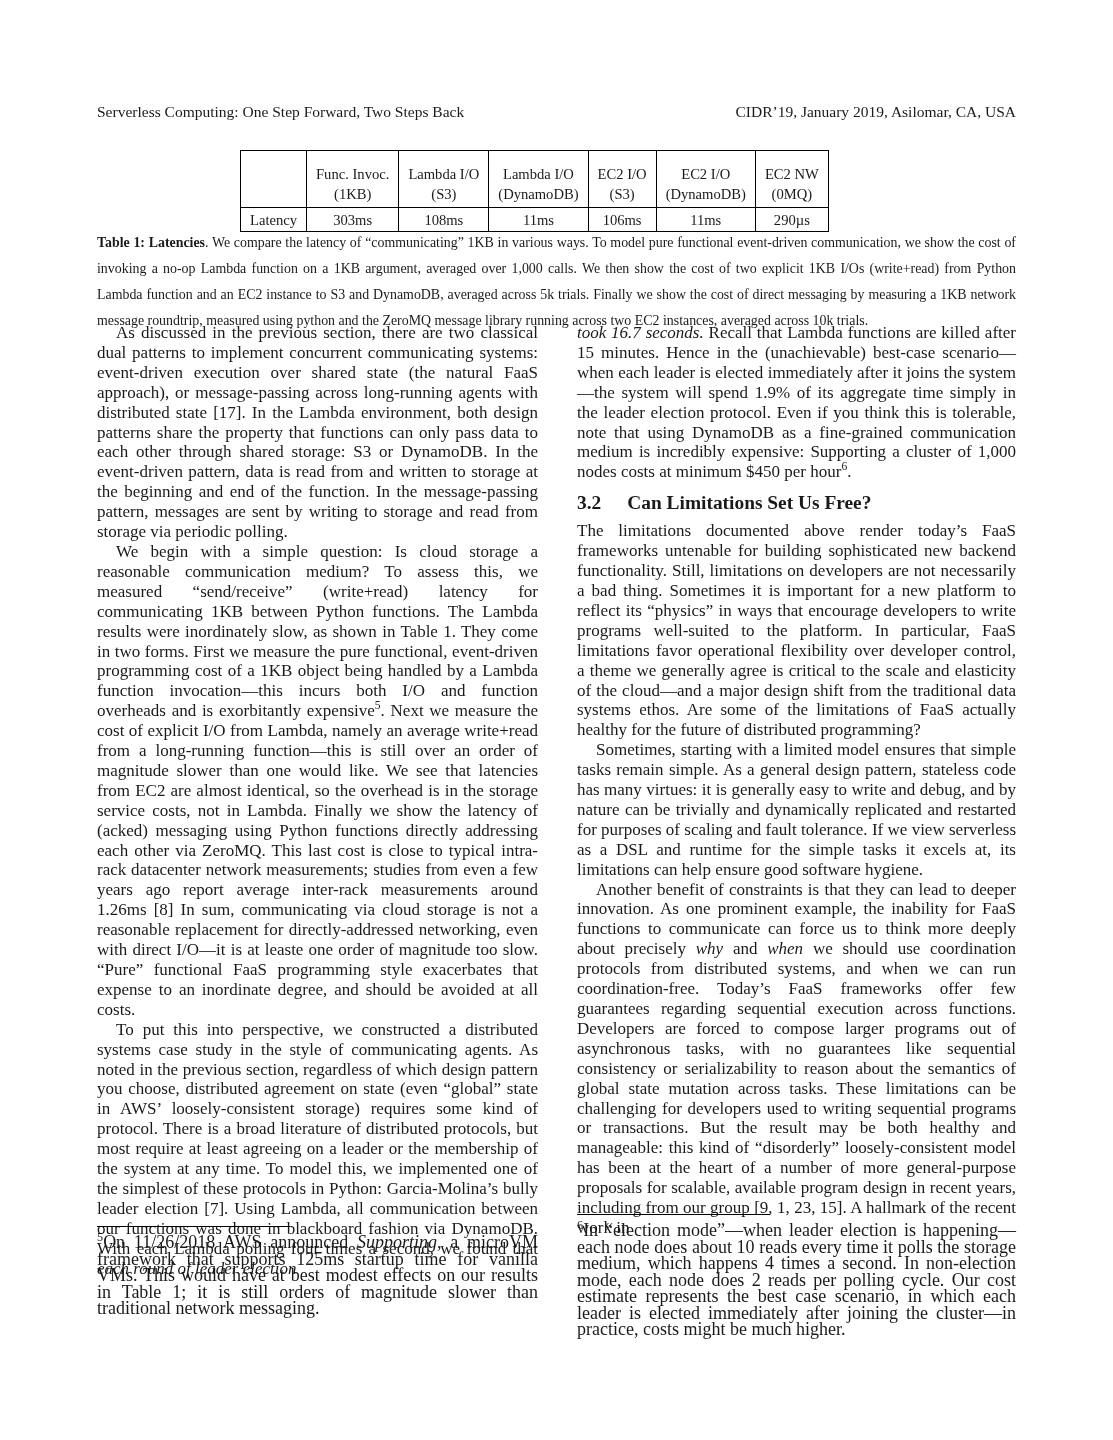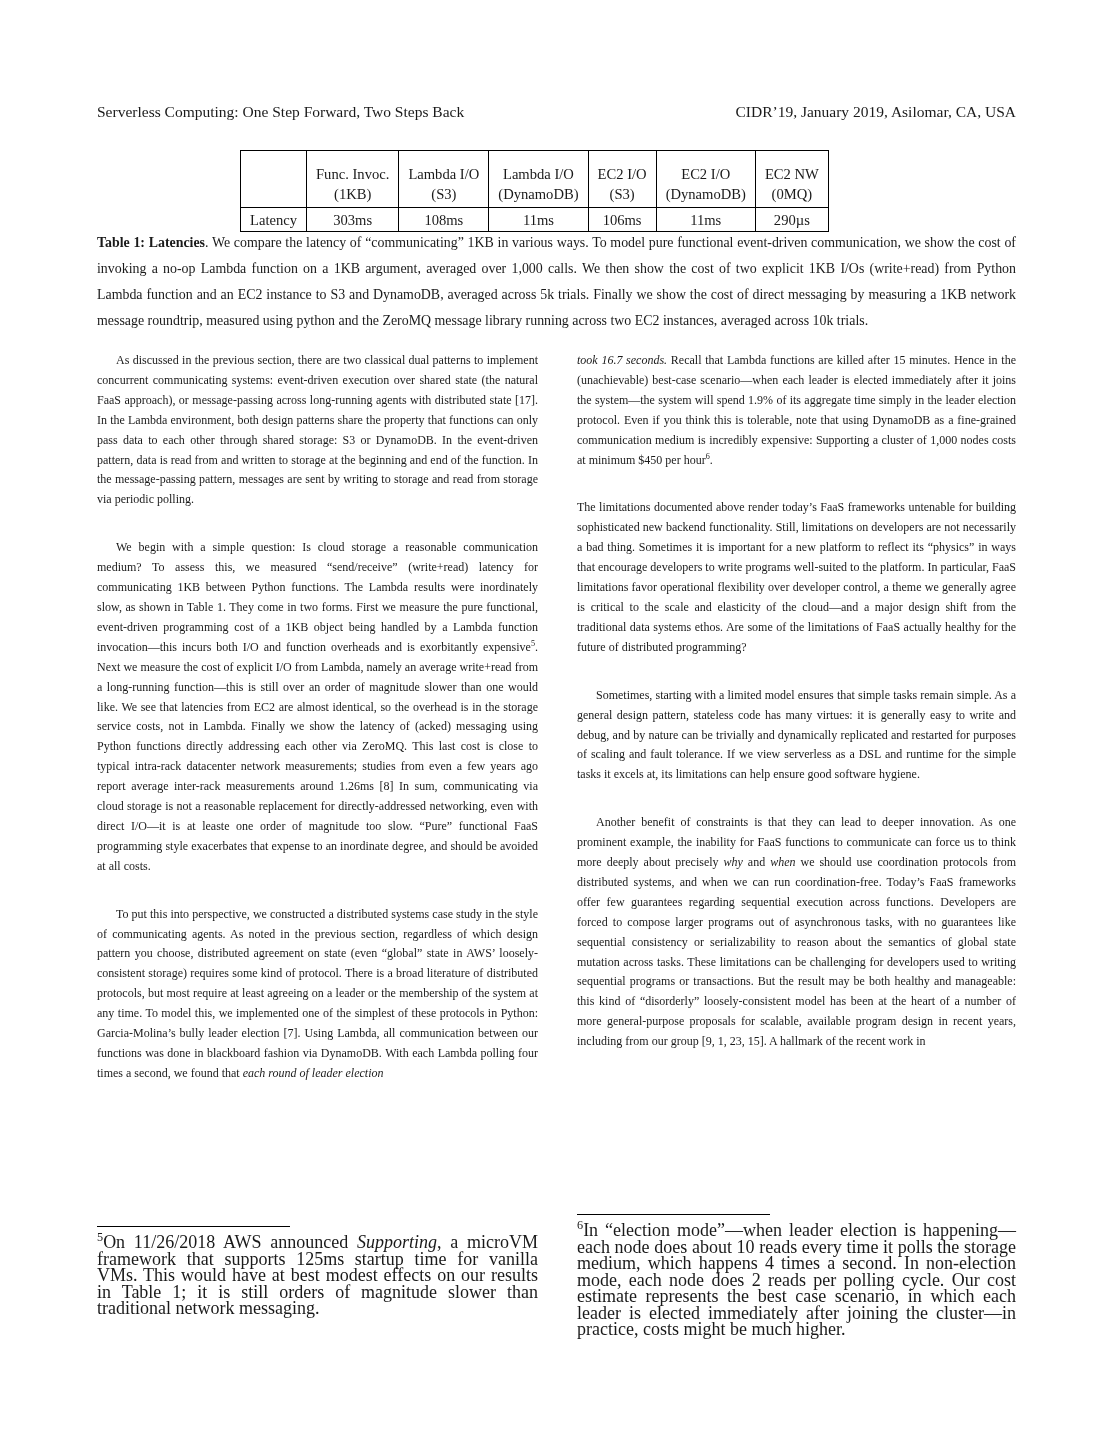--- a/index.html
+++ b/index.html
@@ -27,23 +27,22 @@
   .caption {
     position:absolute; top:230px; left:97px; width:919px;
     font-size:13.9px; line-height:26px; text-align:justify;
   }
   .caption b { font-weight:bold; }
   
   .col { position:absolute; top:323px; width:441px; }
   .col-left  { left:97px; }
   .col-right { left:577px; width:439px; }
   .col p {
-    font-size:12px; line-height:19.9px; text-align:justify;
+    font-size:17px; line-height:19.9px; text-align:justify;
     text-indent:19px;
-    margin-top:28px;
   }
   .col p.noindent { text-indent:0; }
   h2.section {
     font-size:19.4px; font-weight:bold;
     margin:10px 0 7px 0;
   }
   h2.section .sec-num { margin-right:26px; }
   sup { font-size:68%; line-height:0; vertical-align:super; }
   i { font-style:italic; }
   
@@ -106,20 +105,23 @@
 <div class="caption"><b>Table 1: Latencies</b><span>. We compare the latency of “communicating” 1KB in various ways. To model pure functional event-driven communication, we show the cost of invoking a no-op Lambda function on a 1KB argument, averaged over 1,000 calls. We then show the cost of two explicit 1KB I/Os (write+read) from Python Lambda function and an EC2 instance to S3 and DynamoDB, averaged across 5k trials. Finally we show the cost of direct messaging by measuring a 1KB network message roundtrip, measured using python and the ZeroMQ message library running across two EC2 instances, averaged across 10k trials.</span></div>
 
 <div class="col col-left">
   <p><span>As discussed in the previous section, there are two classical dual patterns to implement concurrent communicating systems: event-driven execution over shared state (the natural FaaS approach), or message-passing across long-running agents with distributed state [17]. In the Lambda environment, both design patterns share the property that functions can only pass data to each other through shared storage: S3 or DynamoDB. In the event-driven pattern, data is read from and written to storage at the beginning and end of the function. In the message-passing pattern, messages are sent by writing to storage and read from storage via periodic polling.</span></p>
   <p><span>We begin with a simple question: Is cloud storage a reasonable communication medium? To assess this, we measured “send/receive” (write+read) latency for communicating 1KB between Python functions. The Lambda results were inordinately slow, as shown in Table 1. They come in two forms. First we measure the pure functional, event-driven programming cost of a 1KB object being handled by a Lambda function invocation—this incurs both I/O and function overheads and is exorbitantly expensive</span><sup>5</sup><span>. Next we measure the cost of explicit I/O from Lambda, namely an average write+read from a long-running function—this is still over an order of magnitude slower than one would like. We see that latencies from EC2 are almost identical, so the overhead is in the storage service costs, not in Lambda. Finally we show the latency of (acked) messaging using Python functions directly addressing each other via ZeroMQ. This last cost is close to typical intra-rack datacenter network measurements; studies from even a few years ago report average inter-rack measurements around 1.26ms [8] In sum, communicating via cloud storage is not a reasonable replacement for directly-addressed networking, even with direct I/O—it is at leaste one order of magnitude too slow. “Pure” functional FaaS programming style exacerbates that expense to an inordinate degree, and should be avoided at all costs.</span></p>
   <p><span>To put this into perspective, we constructed a distributed systems case study in the style of communicating agents. As noted in the previous section, regardless of which design pattern you choose, distributed agreement on state (even “global” state in AWS’ loosely-consistent storage) requires some kind of protocol. There is a broad literature of distributed protocols, but most require at least agreeing on a leader or the membership of the system at any time. To model this, we implemented one of the simplest of these protocols in Python: Garcia-Molina’s bully leader election [7]. Using Lambda, all communication between our functions was done in blackboard fashion via DynamoDB. With each Lambda polling four times a second, we found that </span><i>each round of leader election</i></p>
 </div>
 
 <div class="col col-right">
   <p class="noindent"><i>took 16.7 seconds.</i><span> Recall that Lambda functions are killed after 15 minutes. Hence in the (unachievable) best-case scenario—when each leader is elected immediately after it joins the system—the system will spend 1.9% of its aggregate time simply in the leader election protocol. Even if you think this is tolerable, note that using DynamoDB as a fine-grained communication medium is incredibly expensive: Supporting a cluster of 1,000 nodes costs at minimum $450 per hour</span><sup>6</sup><span>.</span></p>
+  <h2 class="section">
+    <span class="sec-num">3.2</span><span>Can Limitations Set Us Free?</span>
+  </h2>
   <p class="noindent"><span>The limitations documented above render today’s FaaS frameworks untenable for building sophisticated new backend functionality. Still, limitations on developers are not necessarily a bad thing. Sometimes it is important for a new platform to reflect its “physics” in ways that encourage developers to write programs well-suited to the platform. In particular, FaaS limitations favor operational flexibility over developer control, a theme we generally agree is critical to the scale and elasticity of the cloud—and a major design shift from the traditional data systems ethos. Are some of the limitations of FaaS actually healthy for the future of distributed programming?</span></p>
   <p><span>Sometimes, starting with a limited model ensures that simple tasks remain simple. As a general design pattern, stateless code has many virtues: it is generally easy to write and debug, and by nature can be trivially and dynamically replicated and restarted for purposes of scaling and fault tolerance. If we view serverless as a DSL and runtime for the simple tasks it excels at, its limitations can help ensure good software hygiene.</span></p>
   <p><span>Another benefit of constraints is that they can lead to deeper innovation. As one prominent example, the inability for FaaS functions to communicate can force us to think more deeply about precisely </span><i>why</i><span> and </span><i>when</i><span> we should use coordination protocols from distributed systems, and when we can run coordination-free. Today’s FaaS frameworks offer few guarantees regarding sequential execution across functions. Developers are forced to compose larger programs out of asynchronous tasks, with no guarantees like sequential consistency or serializability to reason about the semantics of global state mutation across tasks. These limitations can be challenging for developers used to writing sequential programs or transactions. But the result may be both healthy and manageable: this kind of “disorderly” loosely-consistent model has been at the heart of a number of more general-purpose proposals for scalable, available program design in recent years, including from our group [9, 1, 23, 15]. A hallmark of the recent work in</span></p>
 </div>
 
 <div class="footnote fn-left">
   <div class="fn-rule"></div>
   <div><sup>5</sup><span>On 11/26/2018 AWS announced </span><i>Supporting</i><span>, a microVM framework that supports 125ms startup time for vanilla VMs. This would have at best modest effects on our results in Table 1; it is still orders of magnitude slower than traditional network messaging.</span></div>
 </div>
 

